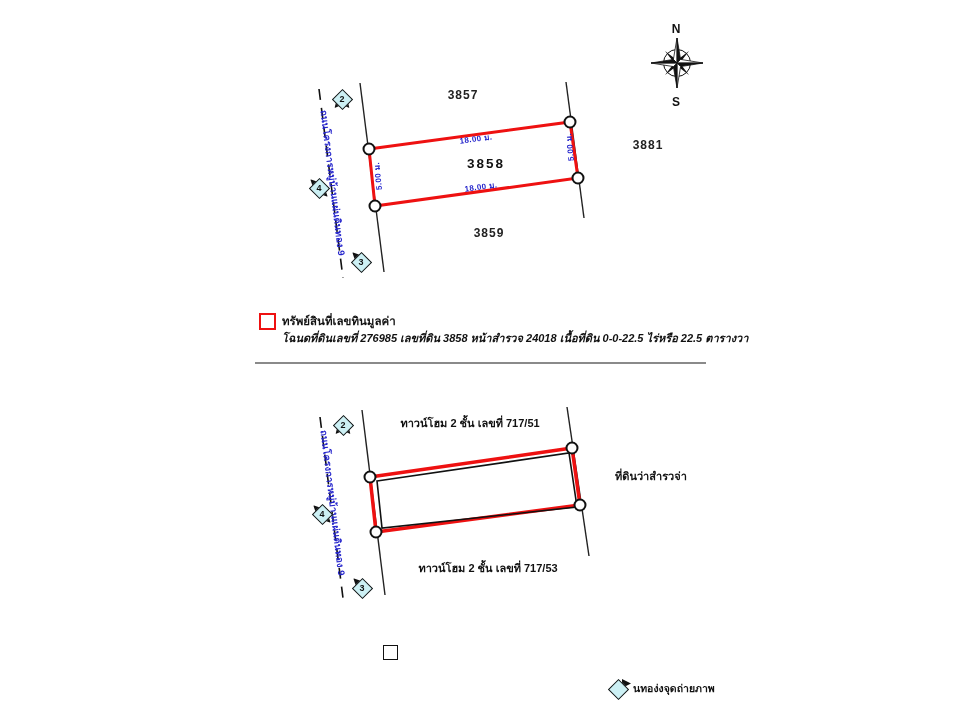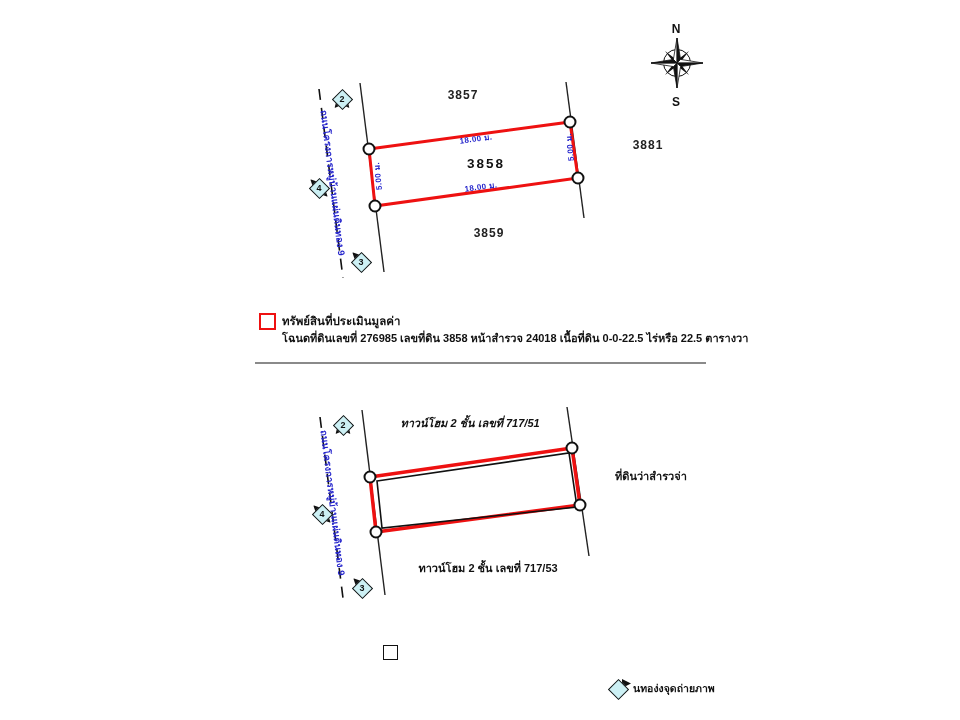--- a/index.html
+++ b/index.html
@@ -10,21 +10,21 @@
   .abs{position:absolute;}
   .ctr{transform:translate(-50%,-50%);white-space:nowrap;}
   .vctr{transform:translate(0,-50%);white-space:nowrap;}
   
   .parcel{font-size:12px;font-weight:700;letter-spacing:1px;color:#222;}
   .subject{font-size:13.5px;font-weight:bold;letter-spacing:2px;color:#111;}
   .dim{font-size:8px;font-weight:bold;color:#2424cc;letter-spacing:.4px;}
   .road-label{width:212px;text-align:center;font-size:9.5px;font-weight:bold;color:#2424cc;letter-spacing:.2px;}
   .bld-label{font-size:11px;font-weight:600;color:#111;}
   .legend-title{font-size:11.5px;font-weight:bold;color:#111;}
-  .legend-detail{font-size:11px;font-weight:bold;color:#111;}
+  .legend-detail{font-size:11px;font-weight:bold;color:#111;font-style:italic;}
   .compass-letter{font-size:12px;font-weight:bold;color:#111;}
   
   .swatch{box-sizing:border-box;background:#fff;}
   .swatch.red{border:2px solid #ee1111;width:17px;height:17px;}
   .swatch.black{border:1.5px solid #111;width:15px;height:15px;}
   .divider{background:#8a8a8a;height:2px;}
   
   .pmarker{position:absolute;width:0;height:0;}
   .pm-d{position:absolute;left:-7.5px;top:-7.5px;width:13px;height:13px;background:#ccf0f4;border:1.5px solid #111;transform:rotate(45deg);z-index:2;}
   .pm-n{position:absolute;left:-8px;top:-6px;width:16px;text-align:center;font-size:9px;font-weight:bold;color:#111;z-index:3;line-height:12px;}
@@ -107,25 +107,25 @@
     <span class="pm-d"></span>
     <span class="pm-n">4</span>
   </div>
   <div class="pmarker" style="left:361px;top:262px;">
     <span class="tri" style="left:-10px;top:-11px;transform:rotate(135deg);"></span>
     <span class="pm-d"></span>
     <span class="pm-n">3</span>
   </div>
 
   <div class="abs swatch red" style="left:259px;top:313px;"></div>
-  <div class="abs legend-title" style="left:282px;top:312px;">ทรัพย์สินที่ประเมินมูลค่า</div>
+  <div class="abs legend-title" style="left:282px;top:312px;">ทรัพย์สินที่เลขทินมูลค่า</div>
   <div class="abs legend-detail" style="left:282px;top:329px;">โฉนดที่ดินเลขที่ 276985 เลขที่ดิน 3858 หน้าสำรวจ 24018 เนื้อที่ดิน 0-0-22.5 ไร่หรือ 22.5 ตารางวา</div>
   <div class="abs divider" style="left:255px;top:362px;width:451px;"></div>
 
-  <div class="abs ctr bld-label" style="left:470px;top:423px;font-style:italic;">ทาวน์โฮม 2 ชั้น เลขที่ 717/51</div>
+  <div class="abs ctr bld-label" style="left:470px;top:423px;">ทาวน์โฮม 2 ชั้น เลขที่ 717/51</div>
   <div class="abs vctr bld-label" style="left:615px;top:476px;">ที่ดินว่าสำรวจ่า</div>
   <div class="abs ctr bld-label" style="left:488px;top:568px;">ทาวน์โฮม 2 ชั้น เลขที่ 717/53</div>
 
   <div class="abs road-label" style="left:333px;top:503px;transform:translate(-50%,-50%) rotate(83deg);">ถนนโครงการหมู่บ้านแผ่นดินทอง 9</div>
 
   <div class="pmarker" style="left:343px;top:425px;">
     <span class="tri" style="left:-9px;top:1px;transform:rotate(40deg);"></span>
     <span class="tri" style="left:0px;top:1px;transform:rotate(-40deg);"></span>
     <span class="pm-d"></span>
     <span class="pm-n">2</span>

